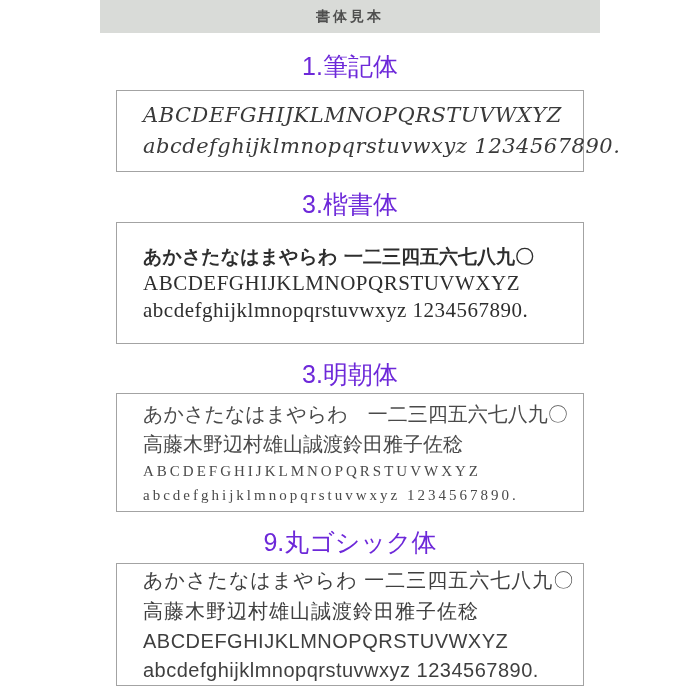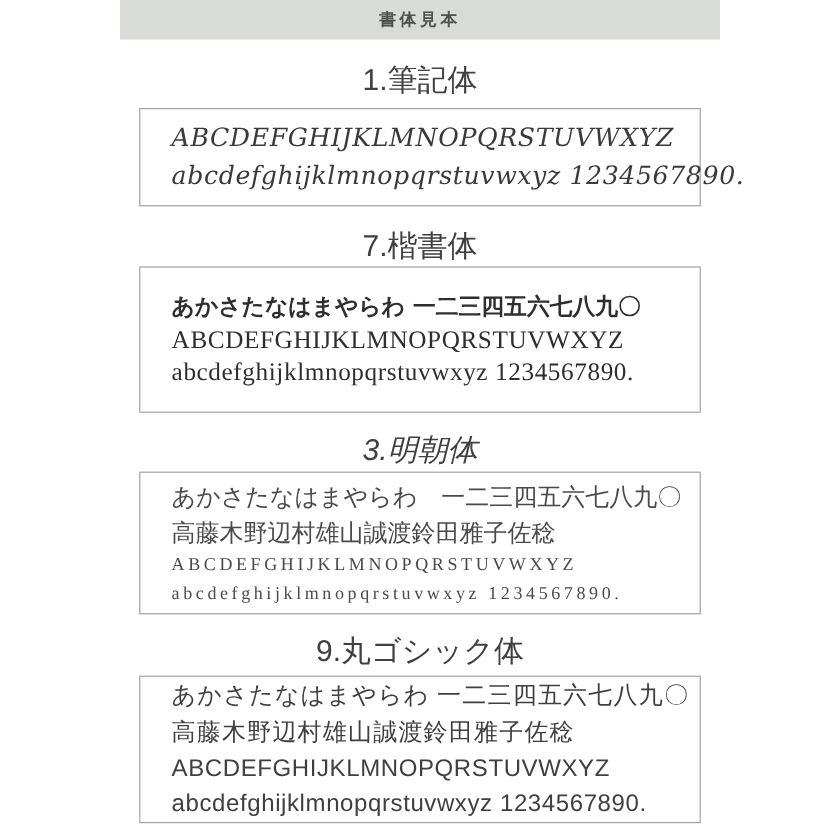--- a/index.html
+++ b/index.html
@@ -31,27 +31,27 @@
     font-family: "Liberation Sans", sans-serif;
   }
 
   
   .section-title {
     position: absolute;
     left: 100px;
     width: 500px;
     text-align: center;
     font-size: 25px;
-    color: #404040;
+    color: #6d28d9;
     font-family: "Liberation Sans", sans-serif;
     font-weight: normal;
   }
   #title-1 { top: 50px; }
   #title-2 { top: 188px; }
-  #title-3 { top: 358px; font-style: italic; }
+  #title-3 { top: 358px; }
   #title-4 { top: 526px; }
 
   
   .sample-box {
     position: absolute;
     left: 116px;
     width: 468px;
     border: 1px solid #a3a3a3;
     background: #ffffff;
     padding: 8px 10px 8px 26px;
@@ -132,21 +132,21 @@
   <div class="header-bar">
     <span class="header-title">書体見本</span>
   </div>
 
   <h2 class="section-title" id="title-1">1.筆記体</h2>
   <div class="sample-box style-script" id="box-1">
     <div class="sample-line">ABCDEFGHIJKLMNOPQRSTUVWXYZ</div>
     <div class="sample-line">abcdefghijklmnopqrstuvwxyz 1234567890.</div>
   </div>
 
-  <h2 class="section-title" id="title-2">7.楷書体</h2>
+  <h2 class="section-title" id="title-2">3.楷書体</h2>
   <div class="sample-box style-kaisho" id="box-2">
     <div class="sample-line jp-line">あかさたなはまやらわ 一二三四五六七八九〇</div>
     <div class="sample-line latin-line">ABCDEFGHIJKLMNOPQRSTUVWXYZ</div>
     <div class="sample-line latin-line">abcdefghijklmnopqrstuvwxyz 1234567890.</div>
   </div>
 
   <h2 class="section-title" id="title-3">3.明朝体</h2>
   <div class="sample-box style-mincho" id="box-3">
     <div class="sample-line jp-line">あかさたなはまやらわ　一二三四五六七八九〇</div>
     <div class="sample-line jp-line">高藤木野辺村雄山誠渡鈴田雅子佐稔</div>

